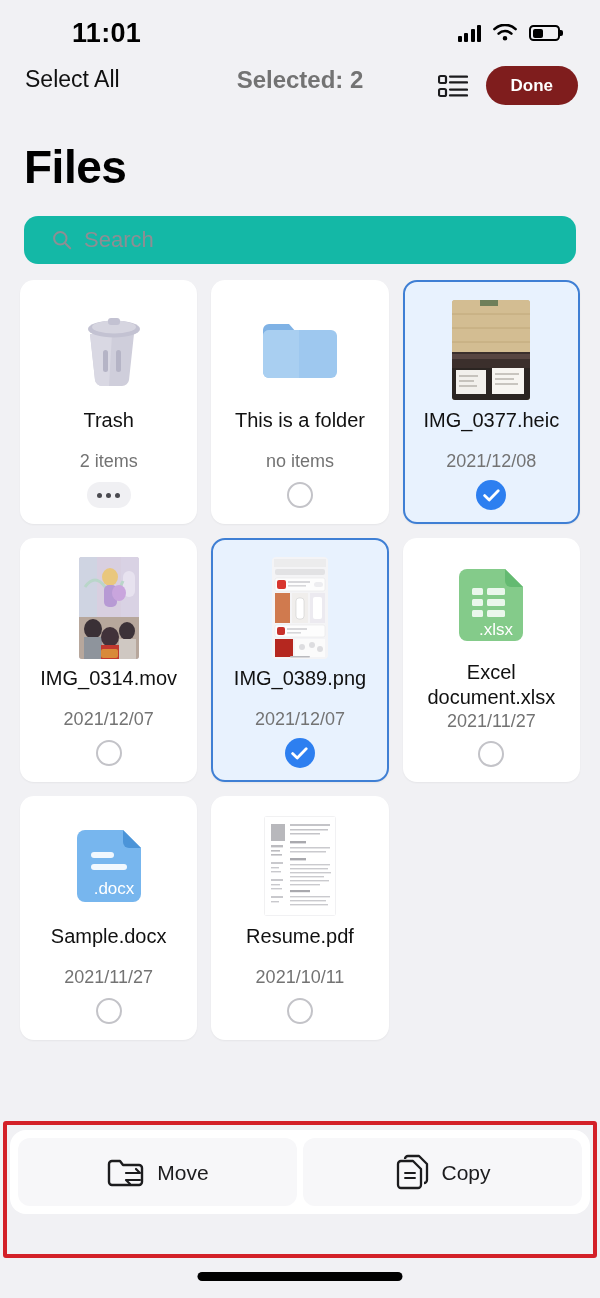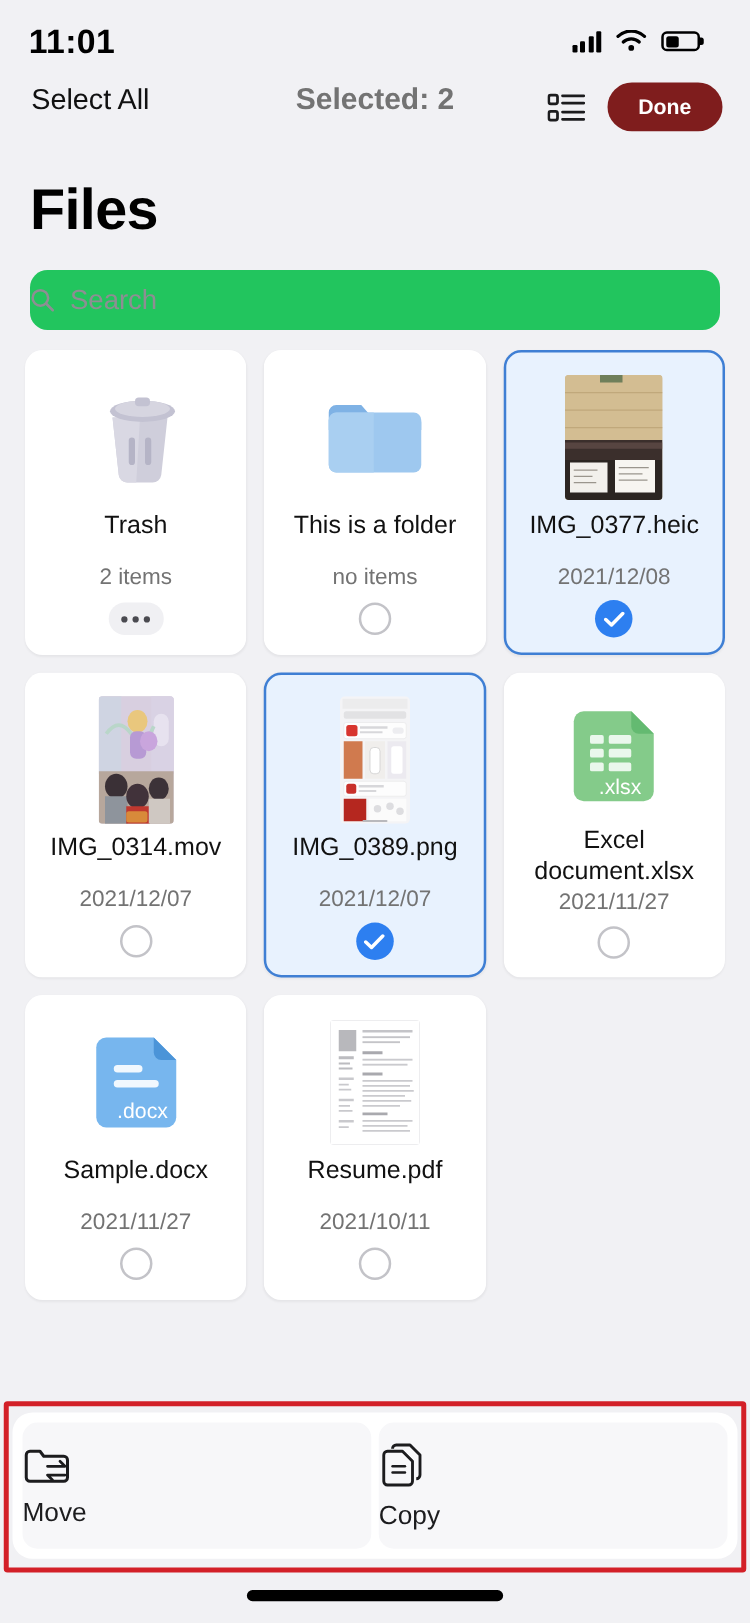--- a/index.html
+++ b/index.html
@@ -8,21 +8,21 @@
     font-family:"Liberation Sans", sans-serif;
     background:#f1f1f4;
     position:relative;
     overflow:hidden;
     -webkit-font-smoothing:antialiased;
   }
 
   
   .statusbar{
     height:66px; display:flex; align-items:center;
-    justify-content:space-between; padding:0 40px 0 23px;
+    justify-content:space-between; padding:0 40px 0 72px;
   }
   .status-time{ font-size:27px; font-weight:700; color:#000; letter-spacing:.3px; }
   .status-right{ display:flex; align-items:center; gap:11px; }
   .sig{ display:flex; align-items:flex-end; gap:2.5px; height:17px; }
   .sig i{ width:4px; background:#000; border-radius:1px; display:block; }
   .sig i:nth-child(1){ height:6px; }
   .sig i:nth-child(2){ height:9px; }
   .sig i:nth-child(3){ height:13px; }
   .sig i:nth-child(4){ height:17px; }
   .batt{
@@ -53,22 +53,22 @@
     padding:11px 25px; line-height:1;
   }
 
   
   .page-title{
     font-size:46px; font-weight:800; color:#000;
     padding:12px 0 0 24px; letter-spacing:-.5px;
   }
   .searchwrap{ padding:22px 24px 0 24px; }
   .searchbar{
-    background:#22c55e; border-radius:14px; height:48px;
-    display:flex; align-items:center; gap:12px; padding:0 0;
+    background:#14b8a6; border-radius:14px; height:48px;
+    display:flex; align-items:center; gap:12px; padding:0 28px;
   }
   .search-ico{ width:20px; height:20px; flex:none; }
   .search-input{
     border:none; outline:none; background:transparent; flex:1;
     font-family:inherit; font-size:22px; color:#3c3c43;
   }
   .search-input::placeholder{ color:#8e8e93; }
 
   
   .grid{
@@ -114,22 +114,22 @@
     position:absolute; left:3px; right:3px; top:1121px; height:137px;
     border:4px solid #d32028; border-radius:3px; pointer-events:none;
   }
   .toolbar{
     position:absolute; left:10px; right:10px; top:1130px;
     background:#fff; border-radius:16px; padding:8px;
     display:flex; gap:6px;
   }
   .tool{
     flex:1; background:#f7f7f9; border:none; border-radius:12px;
-    font-family:inherit; display:flex; flex-direction:column;
-    align-items:flex-start; justify-content:center; gap:9px; padding:16px 0 14px;
+    font-family:inherit; display:flex; 
+    align-items:center; justify-content:center; gap:9px; padding:16px 0 14px;
   }
   .tool span{ font-size:21px; color:#1c1c1e; }
   .tool.danger span{ color:#d9534f; }
 
   .home-indicator{
     position:absolute; bottom:17px; left:50%; transform:translateX(-50%);
     width:205px; height:9px; background:#000; border-radius:5px;
   }
 </style>
 </head>

